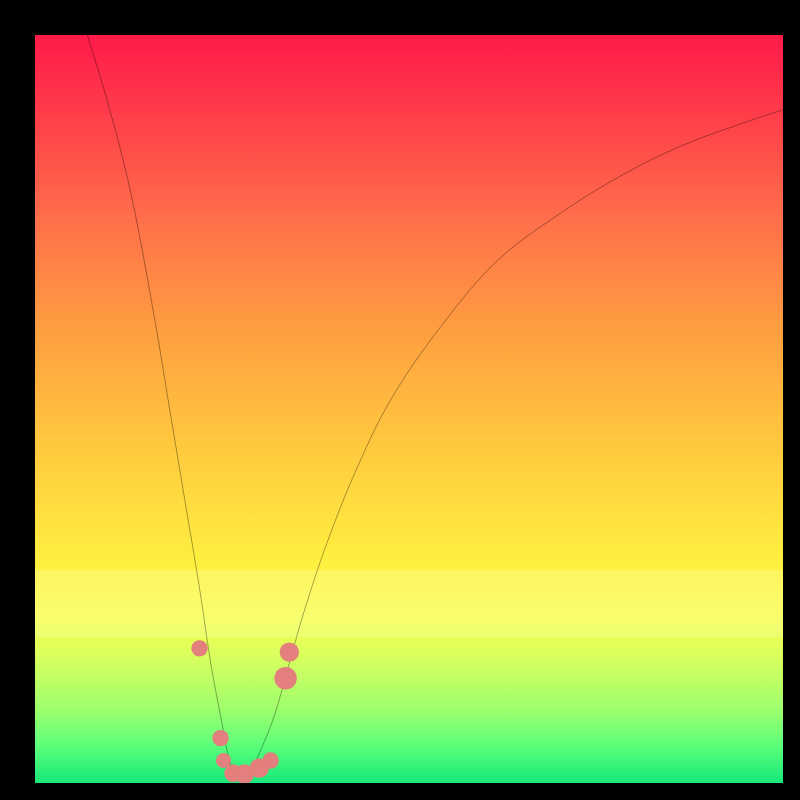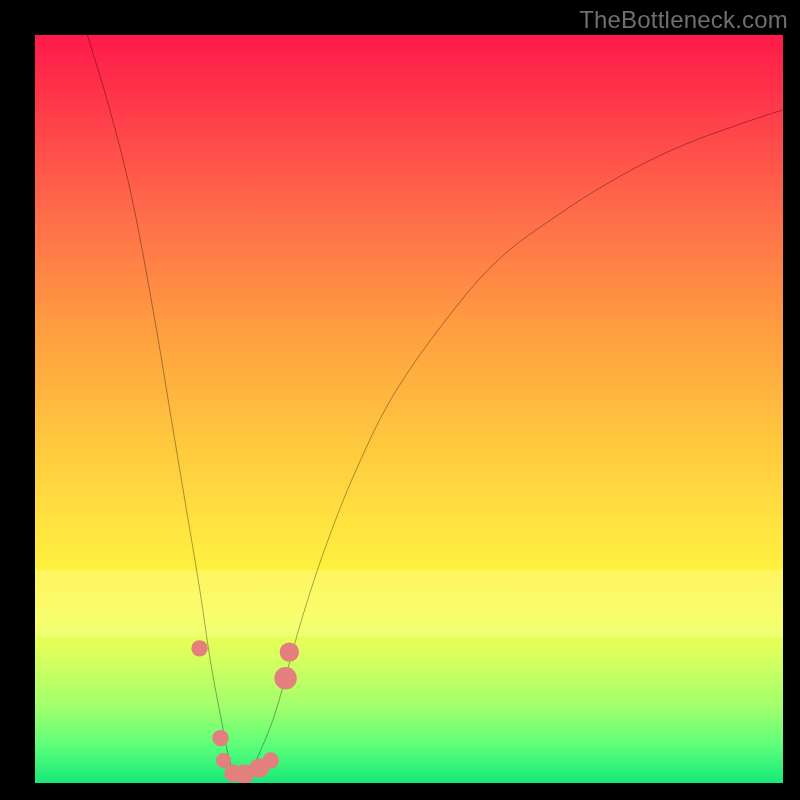--- a/index.html
+++ b/index.html
@@ -66,21 +66,20 @@
   }
   .dot {
     fill: #e37f7c;
     stroke: none;
   }
 </style>
 </head>
 <body>
 
 <div class="frame">
-  <div class="watermark">TheBottleneck.com</div>
 
   <div class="plot">
     <div class="paleband"></div>
 
     <svg class="curve" viewBox="0 0 100 100" preserveAspectRatio="none">
       <path id="curve-path" fill="none" stroke="#000" stroke-width="0.35" vector-effect="non-scaling-stroke" d="M 7.000000000000001 0 C 7.540000000000001 1.7999999999999998, 8.92 6.04, 10 10 C 11.08 13.96, 11.92 16.96, 13 22 C 14.08 27.04, 15.1 32.96, 16 38 C 16.9 43.04, 17.28 45.68, 18 50 C 18.72 54.32, 19.28 57.68, 20 62 C 20.72 66.32, 21.37 70.04, 22 74 C 22.63 77.96, 22.96 80.76, 23.5 84 C 24.04 87.24, 24.55 89.66, 25 92 C 25.45 94.34, 25.64 95.74, 26 97 C 26.36 98.26, 26.64 98.64, 27 99 C 27.36 99.36, 27.640000000000004 99.18, 28.000000000000004 99 C 28.360000000000003 98.82, 28.639999999999997 98.54, 28.999999999999996 98 C 29.359999999999996 97.46, 29.46 97.26, 30 96 C 30.54 94.74, 31.28 93.16, 32 91 C 32.72 88.84, 33.28 86.52, 34 84 C 34.72 81.48, 35.1 79.88, 36 77 C 36.9 74.12, 37.74 71.42, 39 68 C 40.26 64.58, 41.38 61.6, 43 58 C 44.62 54.4, 45.839999999999996 51.6, 48 48 C 50.160000000000004 44.4, 52.480000000000004 41.24, 55.00000000000001 38 C 57.52000000000001 34.76, 59.300000000000004 32.52, 62 30 C 64.7 27.48, 67.12 25.98, 70 24 C 72.88 22.02, 75.12 20.62, 78 19 C 80.88 17.38, 83.12 16.26, 86 15 C 88.88 13.74, 91.48 12.9, 94 12 C 96.52 11.1, 98.92 10.36, 100 10"></path>
       <g id="marker-layer">
           <circle class="dot" cx="22" cy="82" r="1.1"></circle>
           <circle class="dot" cx="24.8" cy="94" r="1.1"></circle>
           <circle class="dot" cx="25.2" cy="97" r="1"></circle>

